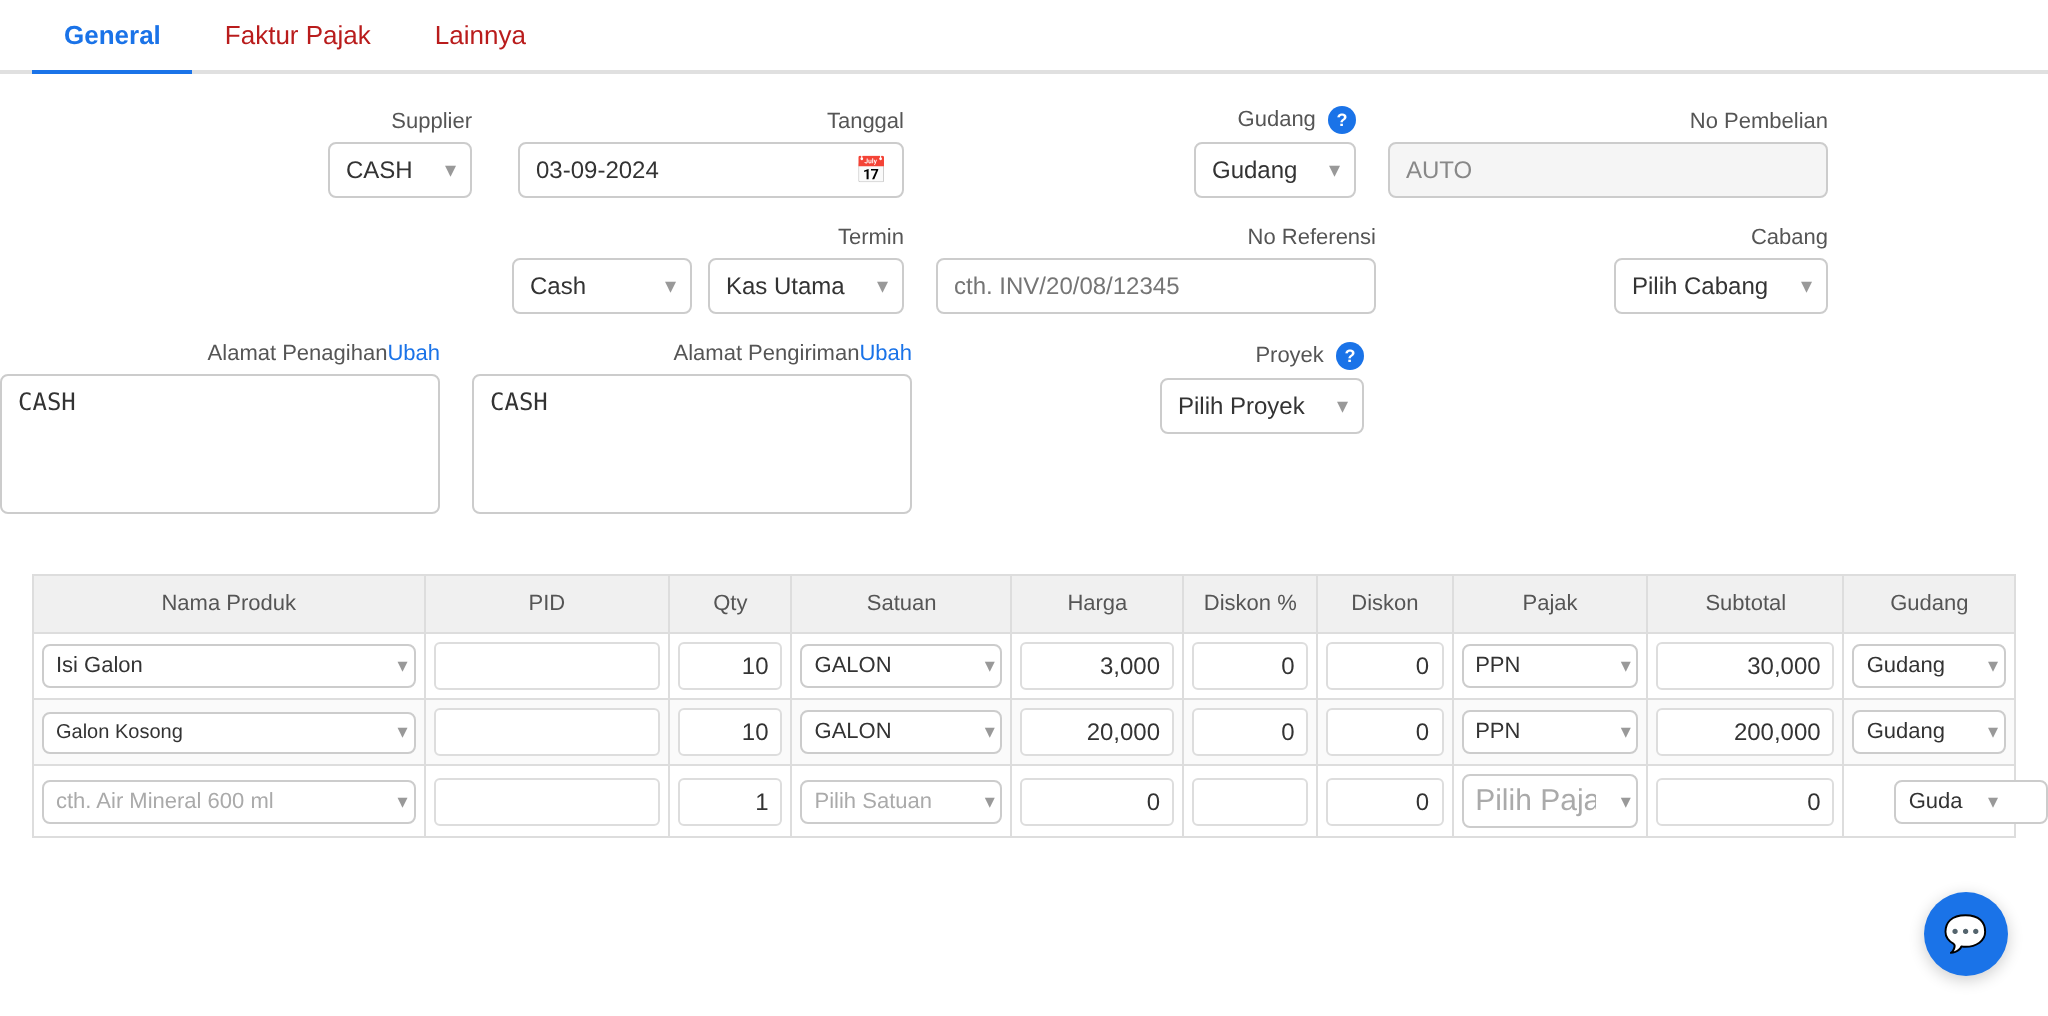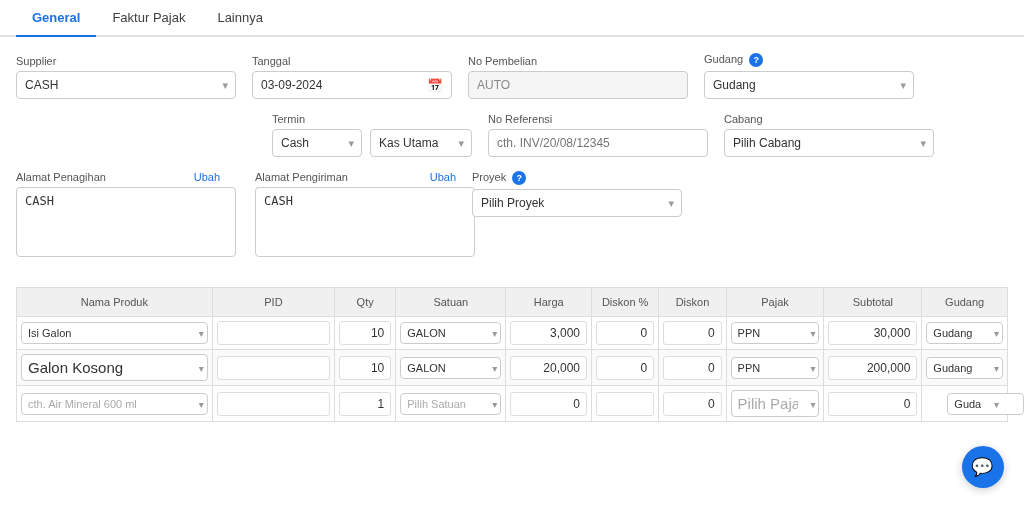--- a/index.html
+++ b/index.html
@@ -1,24 +1,24 @@
 <!DOCTYPE html>
 <html><head>
   <meta charset="utf-8">
   <style>
     * { box-sizing: border-box; margin: 0; padding: 0; }
     body { font-family: Arial, sans-serif; font-size: 12px; color: #333; background: #fff; }
 
     .tabs { display: flex; border-bottom: 2px solid #e0e0e0; padding: 0 16px; }
-    .tab { padding: 10px 16px; cursor: pointer; font-size: 13px; color: #404040; border-bottom: 2px solid transparent; margin-bottom: -2px; }
+    .tab { padding: 10px 16px; cursor: pointer; font-size: 13px; color: #b91c1c; border-bottom: 2px solid transparent; margin-bottom: -2px; }
     .tab.active { color: #1a73e8; border-bottom: 2px solid #1a73e8; font-weight: 600; }
 
     .form-area { padding: 16px; }
     .form-row { display: flex; gap: 16px; margin-bottom: 14px; align-items: flex-end; }
-    .form-group { display: flex; flex-direction: column; gap: 4px; }
+    .form-group { display: flex; flex-direction: column; gap: 4px; align-items: flex-end; }
     .form-group label { font-size: 11px; color: #555; font-weight: 500; }
 
     .supplier-group { width: 220px; }
     .tanggal-group { width: 200px; }
     .no-pembelian-group { width: 220px; }
     .gudang-group { width: 210px; }
     .no-ref-group { width: 220px; }
     .cabang-group { width: 210px; }
     .alamat-penagihan-group { width: 204px; }
     .alamat-pengiriman-group { width: 220px; padding-left: 19px; }
@@ -131,42 +131,42 @@
     </div>
 
     <div class="form-group tanggal-group">
       <label>Tanggal</label>
       <div class="date-wrapper">
         <input type="text" value="03-09-2024" style="">
         <span class="cal-icon">📅</span>
       </div>
     </div>
 
-    <div class="form-group no-pembelian-group">
-      <label>No Pembelian</label>
-      <input type="text" readonly="" style="background: rgb(245, 245, 245); color: rgb(136, 136, 136);" value="AUTO">
-    </div>
-
     <div class="form-group gudang-group">
       <label>
         <span>Gudang</span>
         <span class="info-icon">?</span>
       </label>
       <div class="select-wrapper">
         <select>
           <option>Gudang</option>
         </select>
       </div>
     </div>
+
+    <div class="form-group no-pembelian-group">
+      <label>No Pembelian</label>
+      <input type="text" readonly="" style="background: rgb(245, 245, 245); color: rgb(136, 136, 136);" value="AUTO">
+    </div>
   </div>
 
   <div class="form-row">
     <div style="width:220px;"></div>
 
-    <div class="form-group" style="width:200px;margin-left:20px;">
+    <div class="form-group" style="width:200px;">
       <label>Termin</label>
       <div class="termin-inner">
         <div class="select-wrapper" style="width:90px;">
           <select>
             <option>Cash</option>
           </select>
         </div>
         <div class="select-wrapper" style="flex:1;">
           <select>
             <option>Kas Utama</option>
@@ -285,21 +285,21 @@
             <select style="font-size:11px;">
               <option>Gudang</option>
             </select>
           </div>
         </td>
       </tr>
 
       <tr>
         <td class="col-nama">
           <div class="select-wrapper">
-            <select style="font-size:15px;">
+            <select style="font-size:10px;">
               <option>Galon Kosong</option>
             </select>
           </div>
         </td>
         <td class="col-pid">
           <input type="text" class="left" value="" style="">
         </td>
         <td class="col-qty">
           <input type="text" value="10" style="">
         </td>

